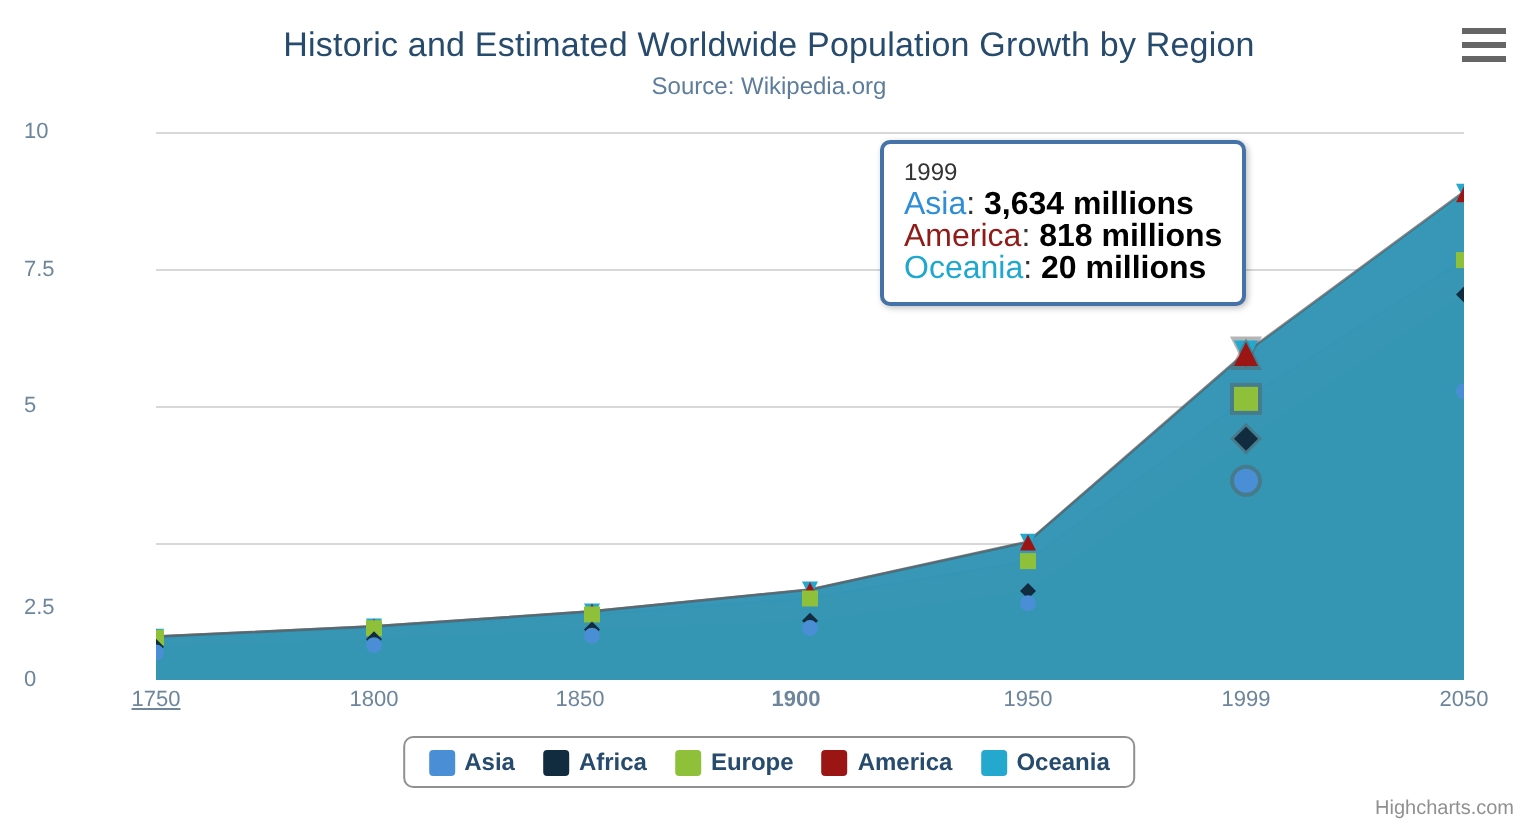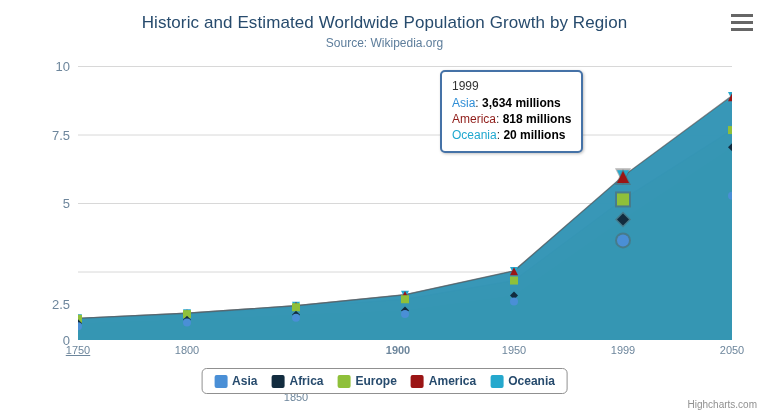--- a/index.html
+++ b/index.html
@@ -67,24 +67,24 @@
     left: 78px;
     top: 66px;
     width: 654px;
     height: 274px;
   }
   #plot-svg { display: block; }
 
   
   .y-tick {
     position: absolute;
-    right: 0;
+    right: 8px;
     width: 50px;
-    text-align: right;
-    font-size: 13px;
+    text-align: left;
+    font-size: 11px;
     color: #6d869c;
     transform: translateY(-50%);
   }
   #y-ticks {
     position: absolute;
     left: 12px;
     top: 66px;
     width: 58px;
     height: 274px;
   }
@@ -157,21 +157,21 @@
     padding: 7px 10px 8px 10px;
     box-shadow: 1px 1px 3px rgba(0,0,0,0.25);
     white-space: nowrap;
   }
   #tooltip-header {
     font-size: 12px;
     color: #333333;
     margin-bottom: 2px;
   }
   .tt-row {
-    font-size: 12px;
+    font-size: 16px;
     color: #333333;
     line-height: 16px;
   }
   .tt-name { }
   .tt-value { font-weight: bold; color: #000000; }
 </style>
 </head>
 <body>
 
 <div id="chart-root">
@@ -319,21 +319,21 @@
         </g>
         <g>
           <circle cx="654" cy="129.6568" r="4" fill="#4a8fd6" stroke="none"></circle>
         </g>
       </svg>
   </div>
 
   <div id="x-ticks">
       <div class="x-tick" style="left: 0px; text-decoration: underline;">1750</div>
       <div class="x-tick" style="left: 109px;">1800</div>
-      <div class="x-tick" style="left: 218px; margin-top: 47px;">1850</div>
+      <div class="x-tick" style="left: 212px;">1850</div>
       <div class="x-tick" style="left: 320px; font-weight: bold;">1900</div>
       <div class="x-tick" style="left: 436px;">1950</div>
       <div class="x-tick" style="left: 545px;">1999</div>
       <div class="x-tick" style="left: 654px;">2050</div>
     </div>
 
   <div id="legend">
       <div class="legend-item">
         <span class="legend-swatch" style="background: rgb(74, 143, 214);"></span>
         <span class="legend-label">Asia</span>

